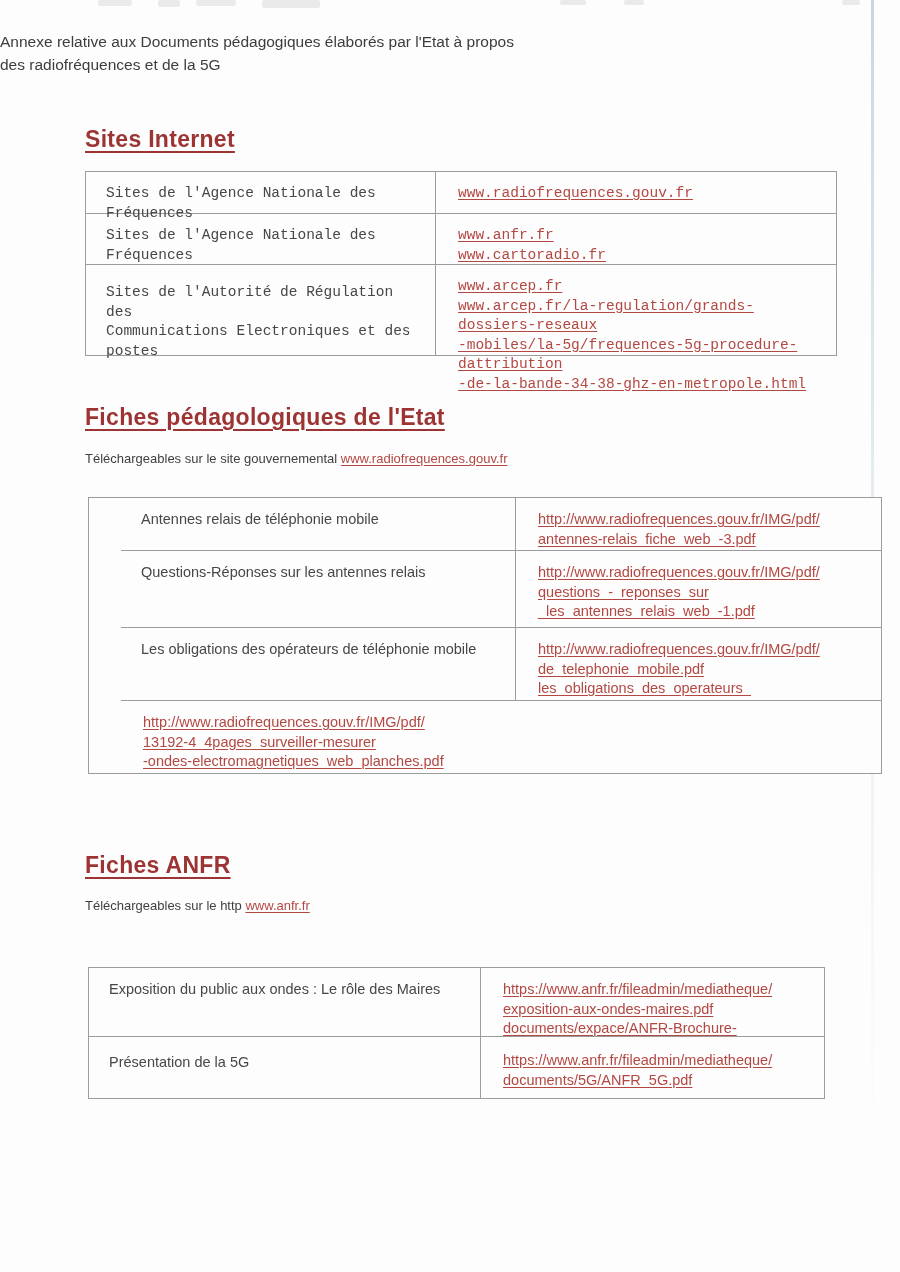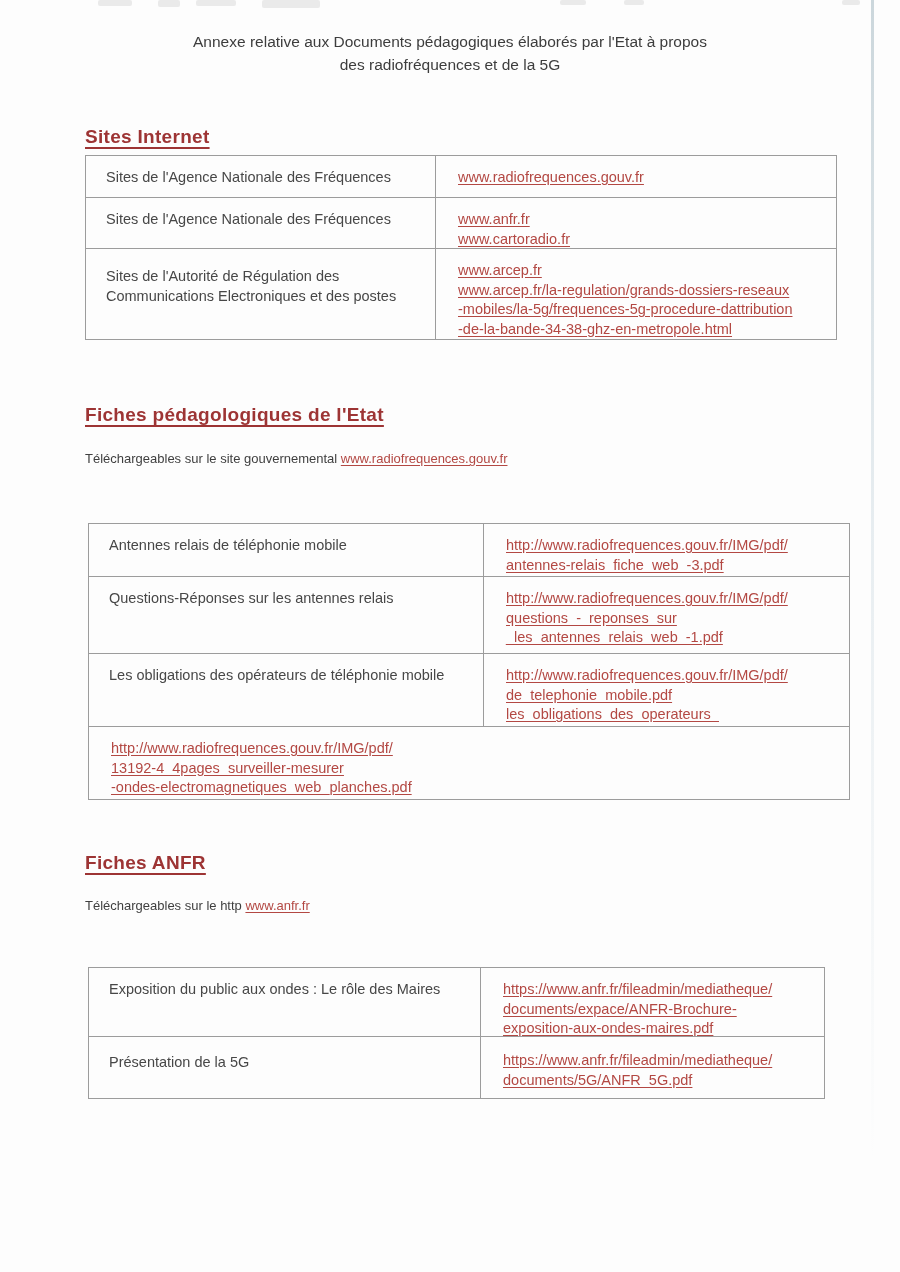--- a/index.html
+++ b/index.html
@@ -10,38 +10,38 @@
   }
   
   .smudge { position:absolute; background:#7a7a7a; opacity:.14; border-radius:2px; }
   .edge-line {
     position:absolute; top:0; right:26px; width:3px; height:1160px;
     background:linear-gradient(to bottom, #c3d0d6, #e3eaee 45%, rgba(240,244,246,0));
     opacity:.85;
   }
   .title {
     position:absolute; top:30px; left:0; width:100%;
-    text-align:center; font-size:15.5px; line-height:23px; color:#3d3d3d;
+    font-size:15.5px; line-height:23px; color:#3d3d3d;
   }
   .sec-h {
     position:absolute; left:85px; margin:0;
-    font-size:19px; font-weight:bold; letter-spacing:.3px; color:#9d3434;
+    font-size:23px; font-weight:bold; letter-spacing:.3px; color:#9d3434;
     text-decoration:underline; text-decoration-thickness:2px; text-underline-offset:4px;
   }
   .h-sites  { top:126px; }
   .h-etat   { top:404px; }
   .h-anfr   { top:852px; }
   .intro { position:absolute; left:85px; font-size:13px; line-height:17px; color:#3f3f3f; }
   .i-etat { top:450px; }
   .i-anfr { top:897px; }
   .lnk { color:#b34843; text-decoration:underline; text-underline-offset:2px; cursor:pointer; }
   a.lnk { display:inline-block; }
   .tbl { position:absolute; border:1px solid #9c9c9c; background:#fdfdfd; }
-  .t-sites { left:85px; top:155px; width:750px; }
-  .t-etat  { left:88px; top:523px; width:760px; }
+  .t-sites { left:85px; top:171px; width:750px;font-family:Liberation Mono, monospace; }
+  .t-etat  { left:88px; top:497px; width:760px;padding-left:32px; }
   .t-anfr  { left:88px; top:967px; width:735px; }
   .row { display:flex; border-top:1px solid #9c9c9c; }
   .row:first-child { border-top:none; }
   .cell { box-sizing:border-box; padding:12px 14px 6px 20px; font-size:14.5px; line-height:19.5px; }
   .cL { border-right:1px solid #9c9c9c; color:#474747; }
   .cR { padding-left:22px; }
   .cR .lnk { display:block; }
   .t-sites .cL { width:350px; } .t-sites .cR { width:400px; }
   .t-etat  .cL { width:395px; } .t-etat  .cR { width:365px; }
   .t-anfr  .cL { width:392px; } .t-anfr  .cR { width:343px; }
@@ -150,22 +150,22 @@
     <span>Téléchargeables sur le http </span><a class="lnk">www.anfr.fr</a>
   </div>
 
   <div class="tbl t-anfr">
     <div class="row" style="height:68px">
       <div class="cell cL">
         <div>Exposition du public aux ondes : Le rôle des Maires</div>
       </div>
       <div class="cell cR">
         <a class="lnk">https://www.anfr.fr/fileadmin/mediatheque/</a>
+        <a class="lnk">exposition-aux-ondes-maires.pdf</a>
         <a class="lnk">documents/expace/ANFR-Brochure-</a>
-        <a class="lnk">exposition-aux-ondes-maires.pdf</a>
       </div>
     </div>
     <div class="row" style="height:61px">
       <div class="cell cL" style="padding-top:16px">
         <div>Présentation de la 5G</div>
       </div>
       <div class="cell cR" style="padding-top:14px">
         <a class="lnk">https://www.anfr.fr/fileadmin/mediatheque/</a>
         <a class="lnk">documents/5G/ANFR_5G.pdf</a>
       </div>

